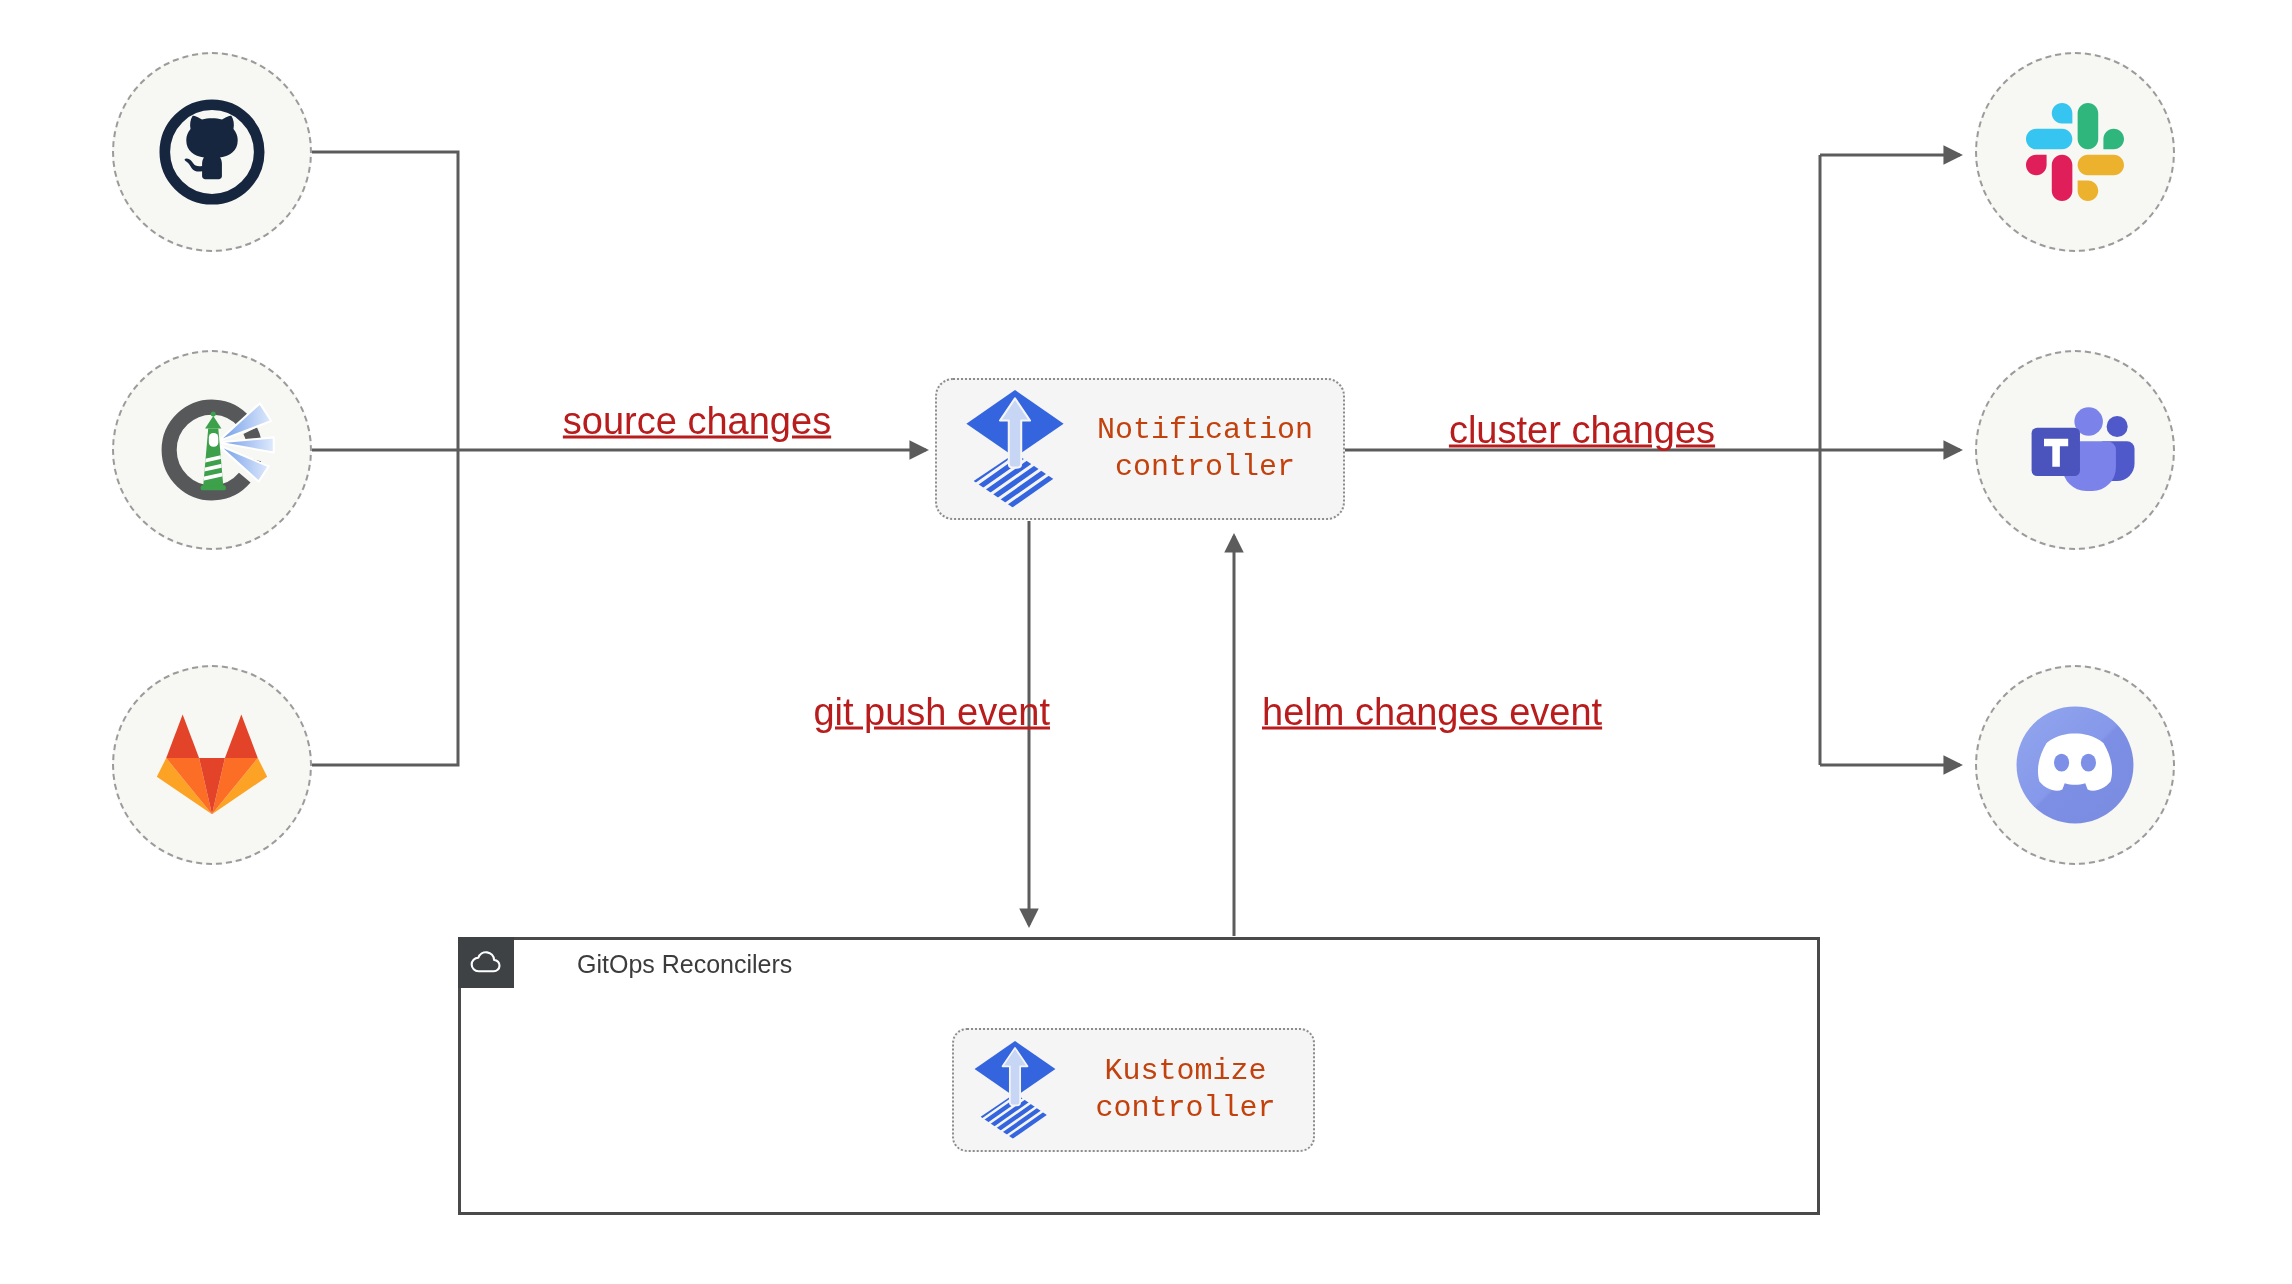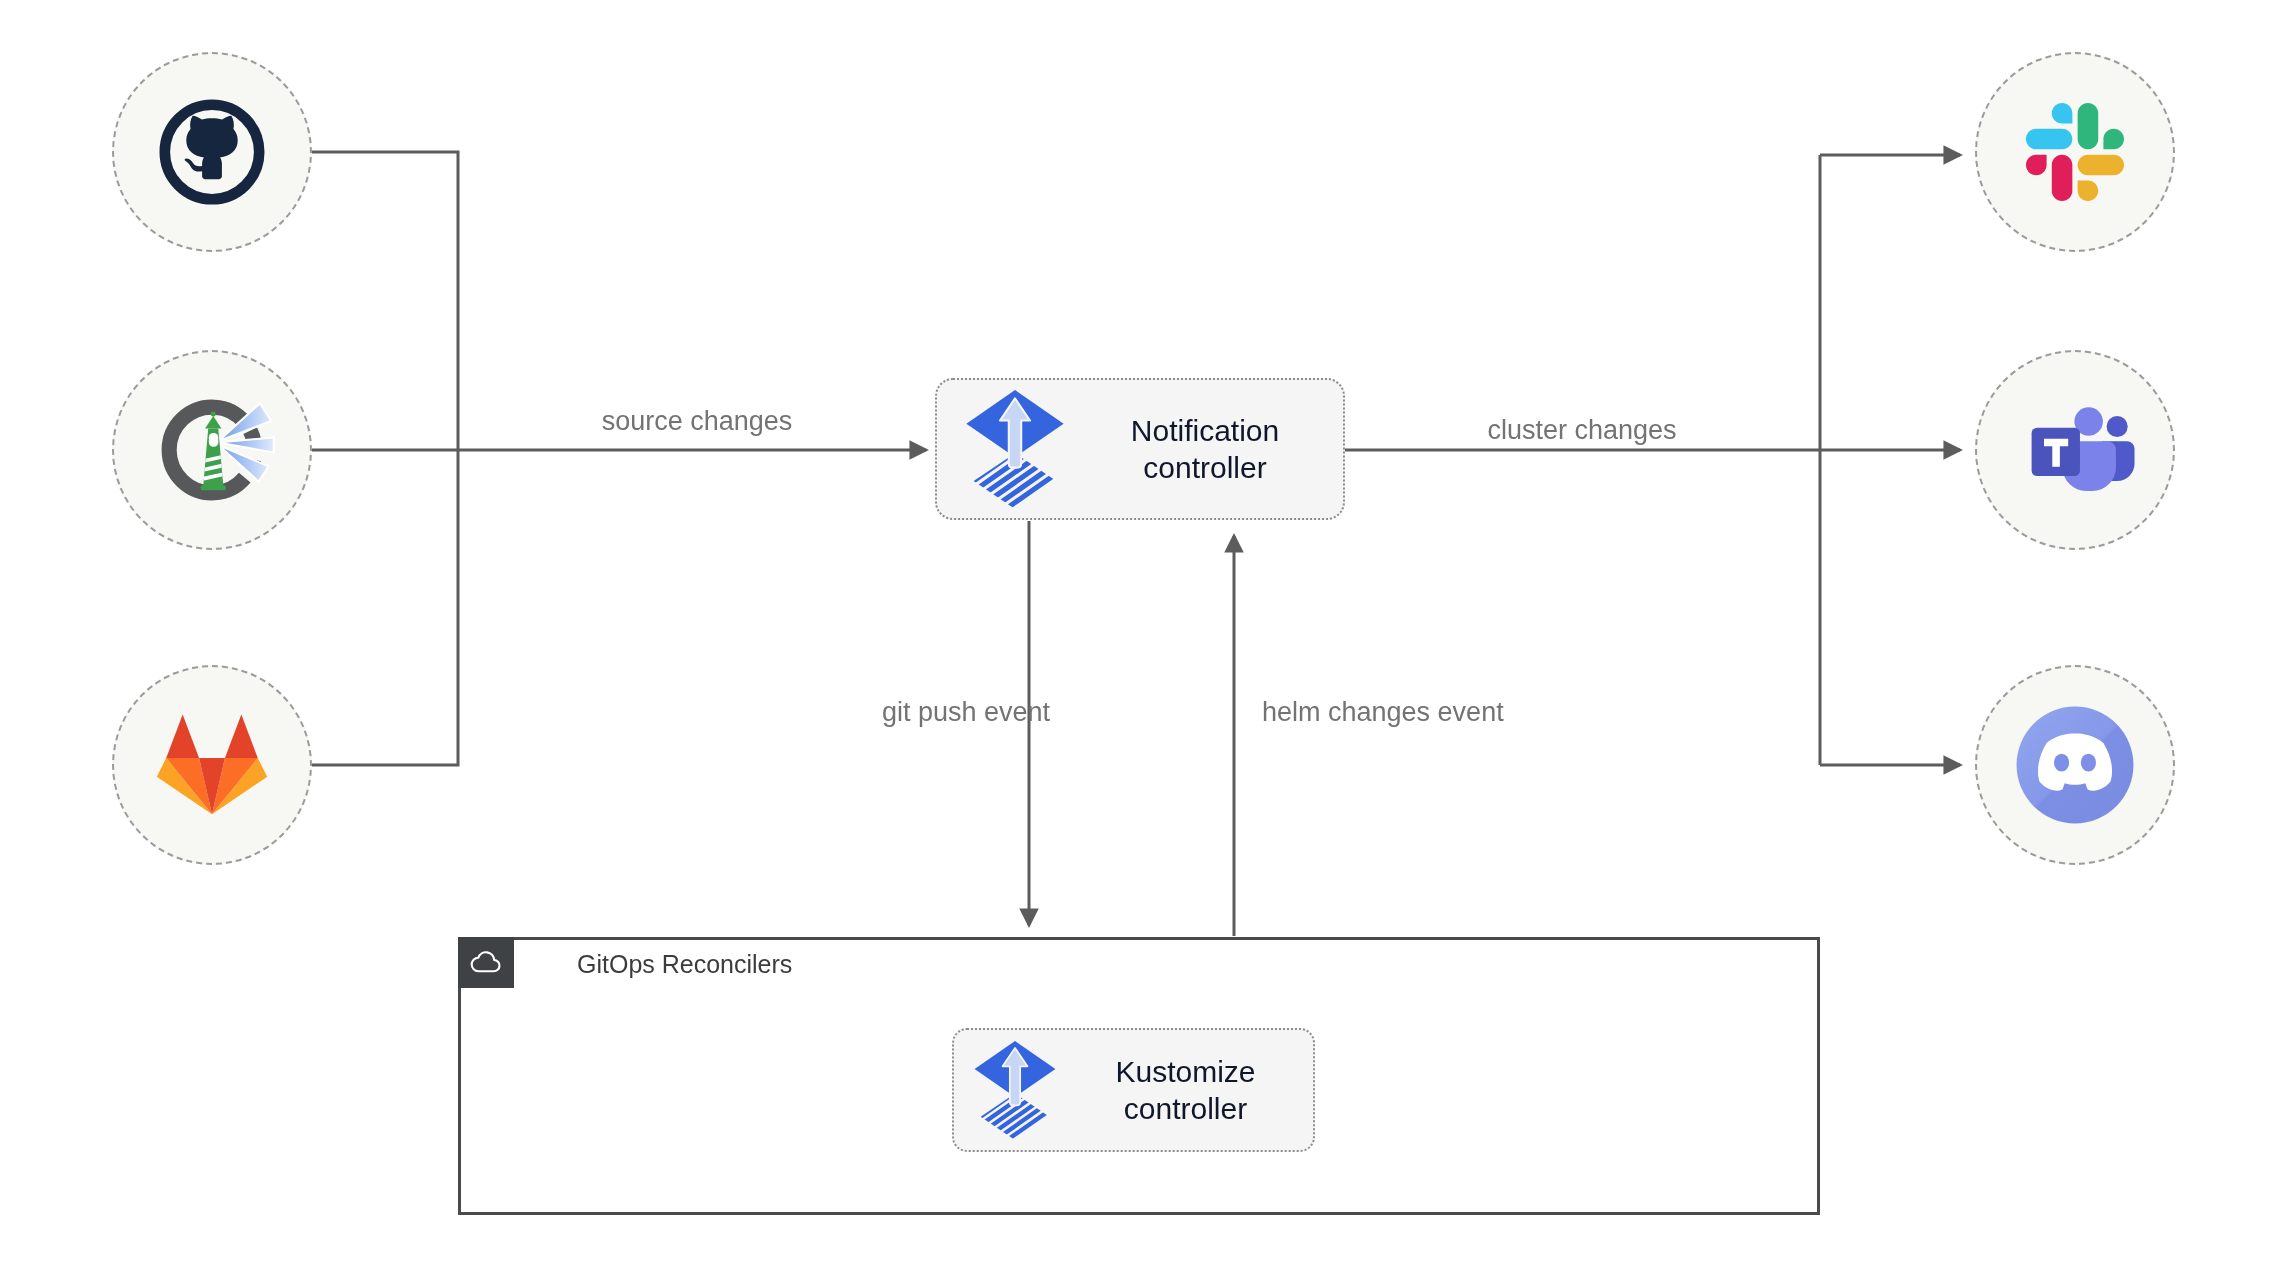--- a/index.html
+++ b/index.html
@@ -16,27 +16,27 @@
     display:flex;align-items:center;justify-content:center;z-index:2;
   }
   .provider svg{display:block;}
   
   .node{
     position:absolute;background:#f5f5f5;border:2px dotted #8c8c8c;border-radius:18px;
     box-sizing:border-box;display:flex;align-items:center;z-index:2;
   }
   .node .flux{flex:0 0 auto;}
   .node .node-label{
-    flex:1 1 auto;text-align:center;font-size:30px;line-height:37px;color:#0f172a;
+    flex:1 1 auto;text-align:center;font-size:30px;line-height:37px;color:#c2410c;font-family:Liberation Mono, monospace;
   }
   .node-big{left:935px;top:378px;width:410px;height:142px;padding-left:26px;}
   .node-sm{top:1028px;width:363px;height:124px;padding-left:18px;border-radius:15px;}
   
   .edge-label{
-    position:absolute;font-size:27px;color:#737373;white-space:nowrap;z-index:3;
+    position:absolute;font-size:38px;color:#b91c1c;white-space:nowrap;z-index:3;text-decoration:underline;
   }
   
   #gitops{
     position:absolute;left:458px;top:937px;width:1362px;height:278px;
     border:3px solid #4a4a4a;box-sizing:border-box;background:#ffffff;z-index:1;
   }
   #gitops-badge{
     position:absolute;left:-3px;top:-3px;width:56px;height:51px;background:#3f4245;
     display:flex;align-items:center;justify-content:center;
   }

